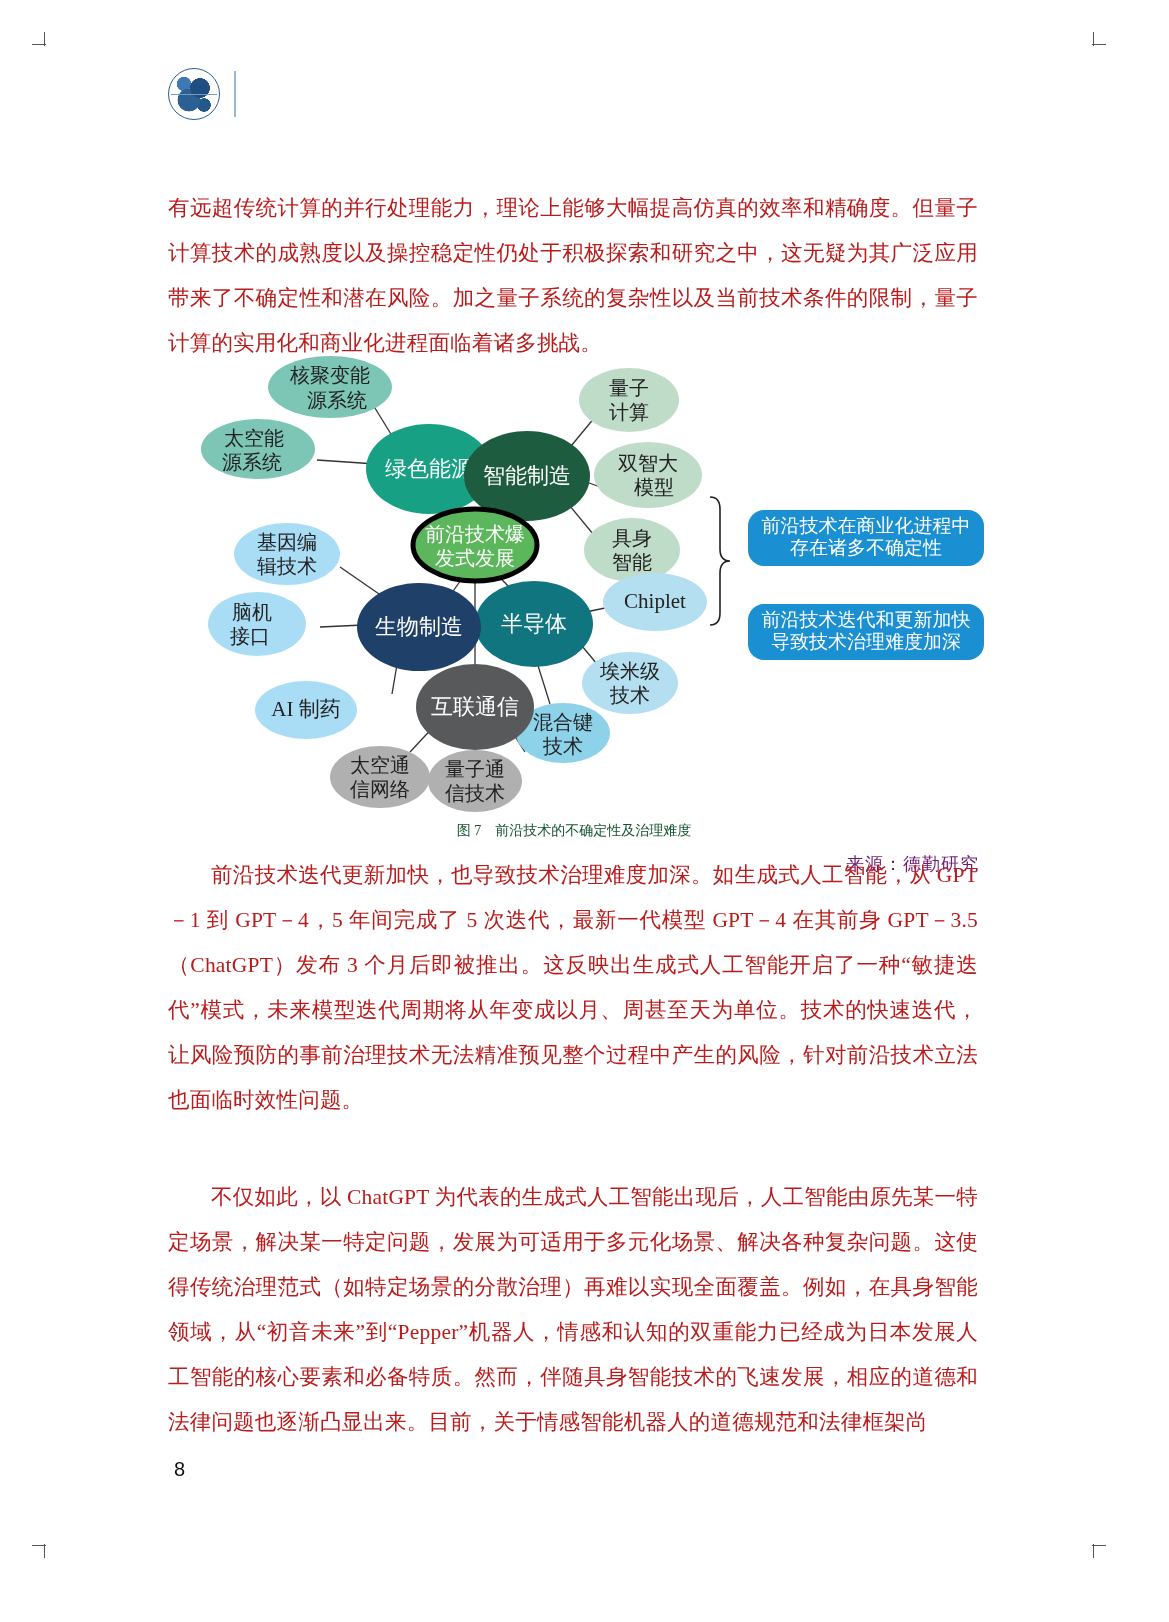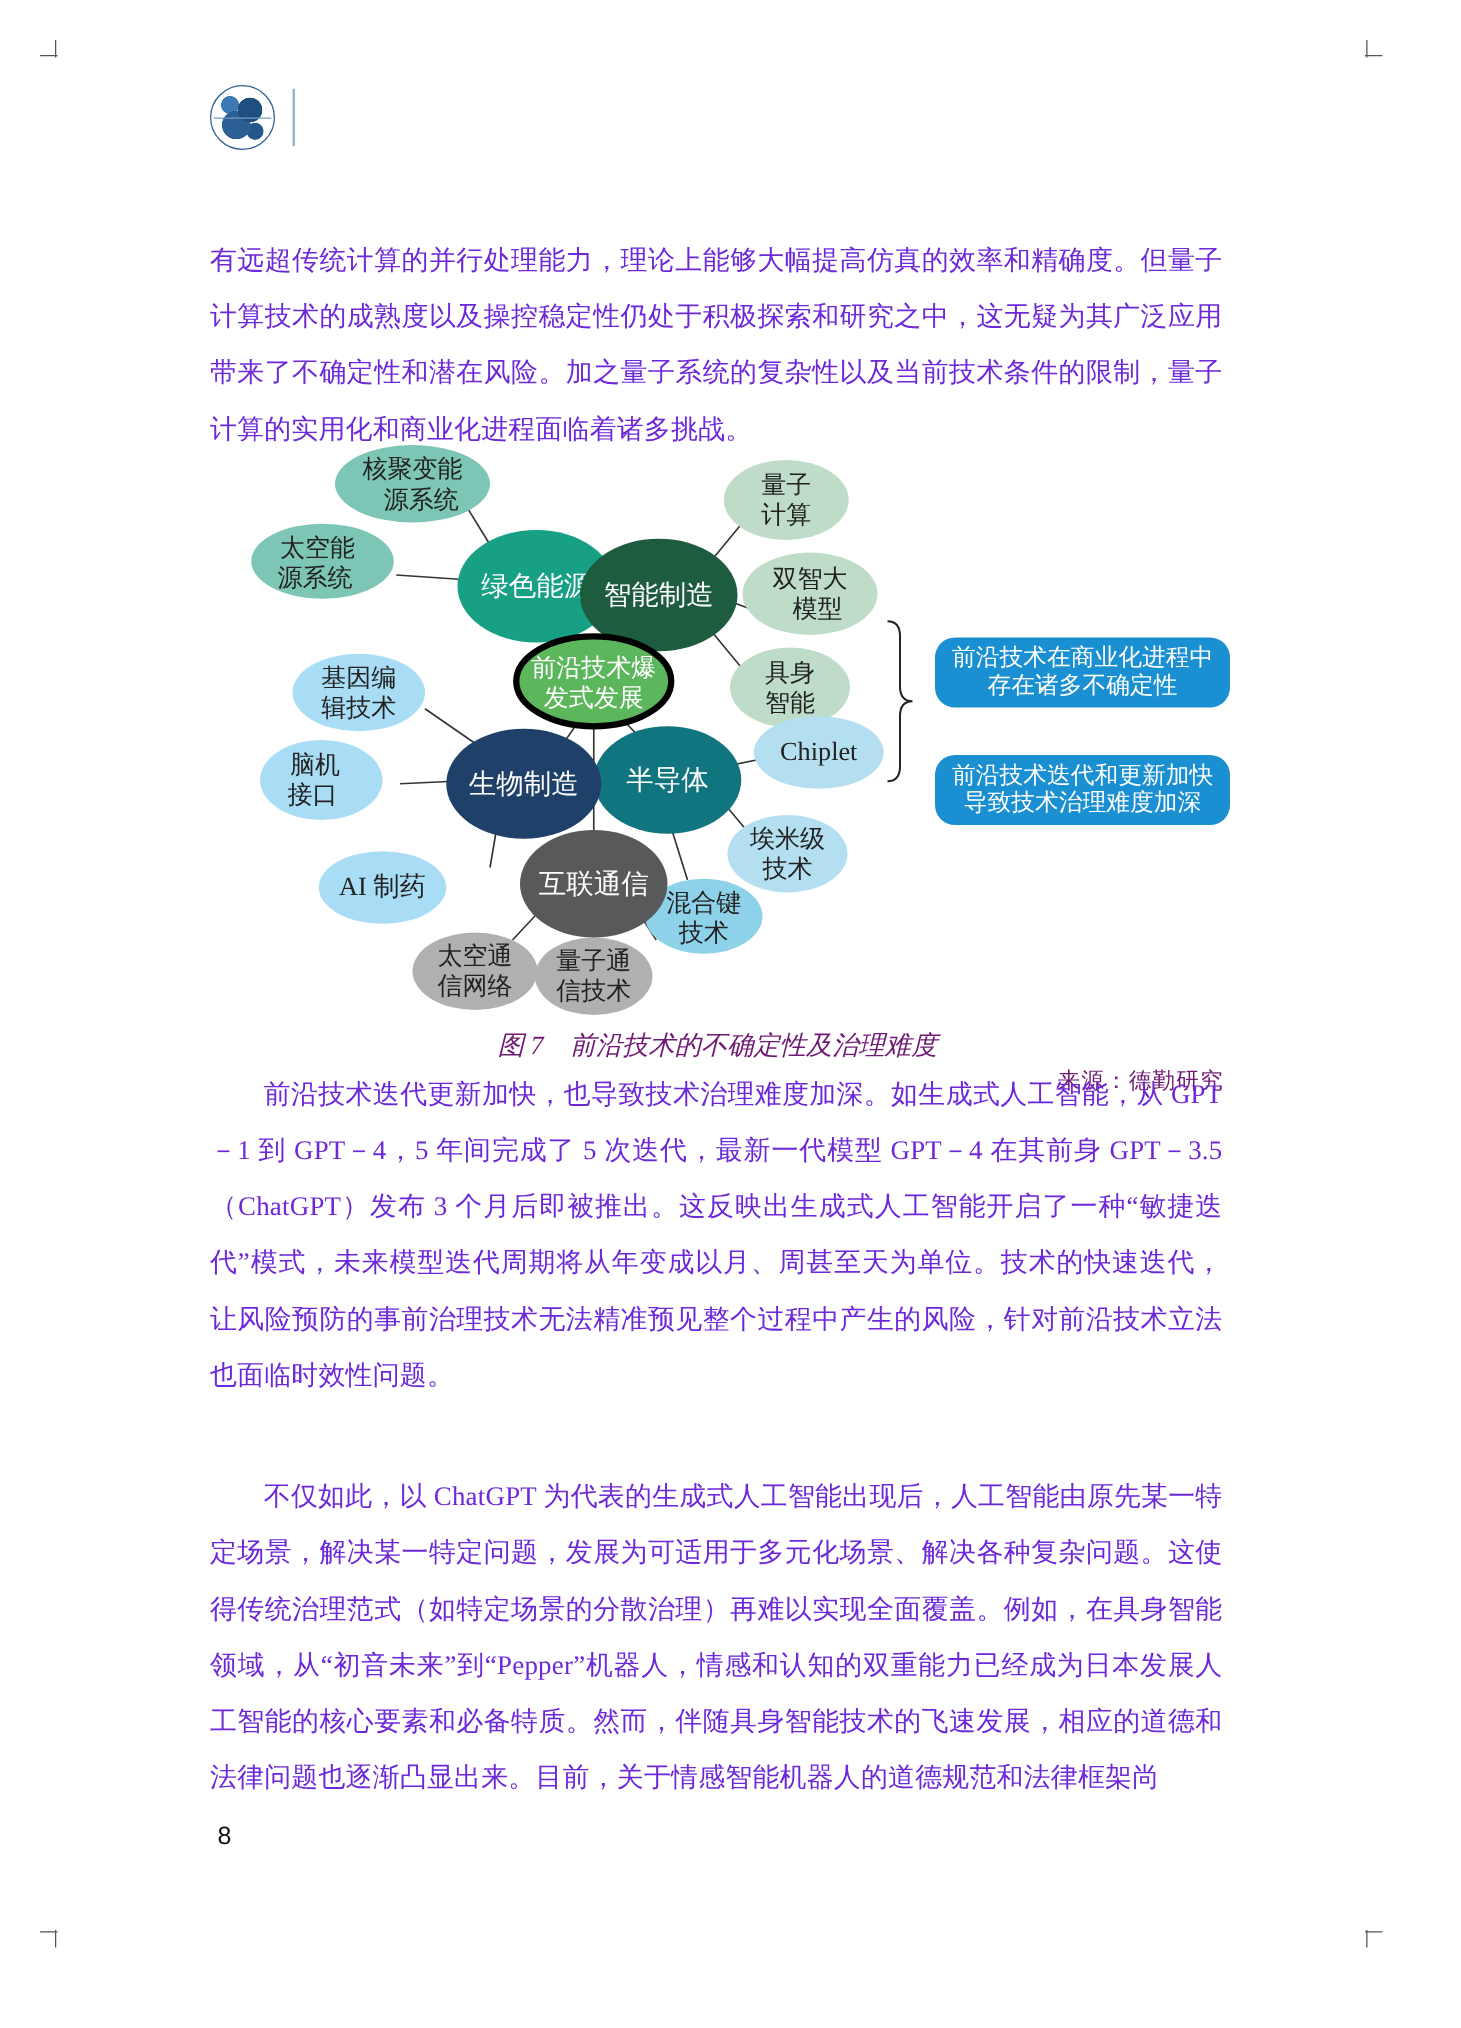--- a/index.html
+++ b/index.html
@@ -91,21 +91,21 @@
 
   
   .para {
     position: absolute;
     left: 168px;
     width: 810px;
     font-size: 21.5px;
     line-height: 45px;
     text-align: justify;
     text-justify: inter-ideograph;
-    color: #6d28d9;
+    color: #b91c1c;
     letter-spacing: 0.2px;
   }
   .para.indent { text-indent: 2em; }
 
   
   .figure {
     position: absolute;
     left: 180px;
     top: 352px;
     width: 812px;
@@ -118,23 +118,22 @@
     text-anchor: middle;
     dominant-baseline: middle;
   }
 
   .caption {
     position: absolute;
     left: 168px;
     top: 822px;
     width: 812px;
     text-align: center;
-    font-size: 21px;
-    color: #701a75;
-    font-style: italic;
+    font-size: 14px;
+    color: #14532d;
   }
   .source {
     position: absolute;
     right: 190px;
     top: 852px;
     font-size: 18px;
     color: #701a75;
     letter-spacing: 1px;
   }
 

